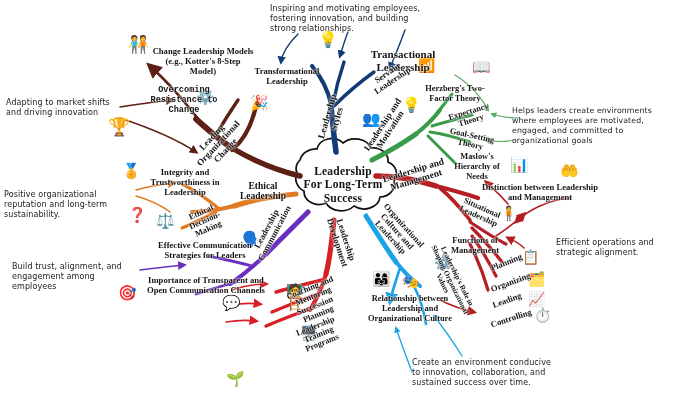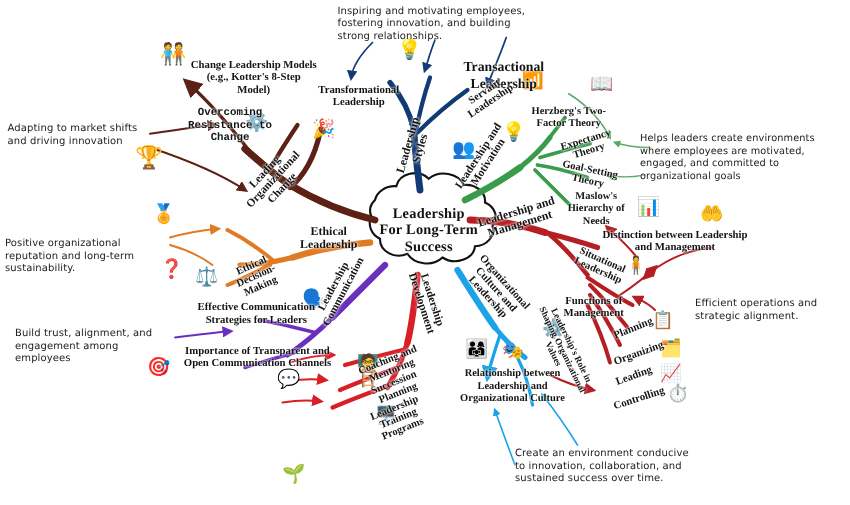--- a/index.html
+++ b/index.html
@@ -379,20 +379,23 @@
   <div class="topic" style="left:140px;top:275px;width:132px;font-size:8.6px;">
     <span>Importance of Transparent and Open Communication Channels</span>
   </div>
   <div class="ico" style="left:222px;top:296px;font-size:15px;">💬</div>
 
   <div class="note" style="left:12px;top:262px;width:122px;font-size:8px;">
     <span>Build trust, alignment, and engagement among employees</span>
   </div>
   <div class="ico" style="left:118px;top:286px;font-size:15px;">🎯</div>
 
+  <div class="topic" style="left:146px;top:167px;width:78px;font-size:8.6px;">
+    <span>Integrity and Trustworthiness in Leadership</span>
+  </div>
   <div class="ico" style="left:122px;top:164px;font-size:15px;">🏅</div>
 
   <div class="blabel" style="left:178px;top:208px;font-size:8.4px;transform:rotate(-24deg);width:54px;white-space:normal;">
     <span>Ethical Decision-Making</span>
   </div>
   <div class="ico" style="left:156px;top:214px;font-size:15px;">⚖️</div>
 
   <div class="note" style="left:4px;top:190px;width:126px;font-size:8px;">
     <span>Positive organizational reputation and long-term sustainability.</span>
   </div>

